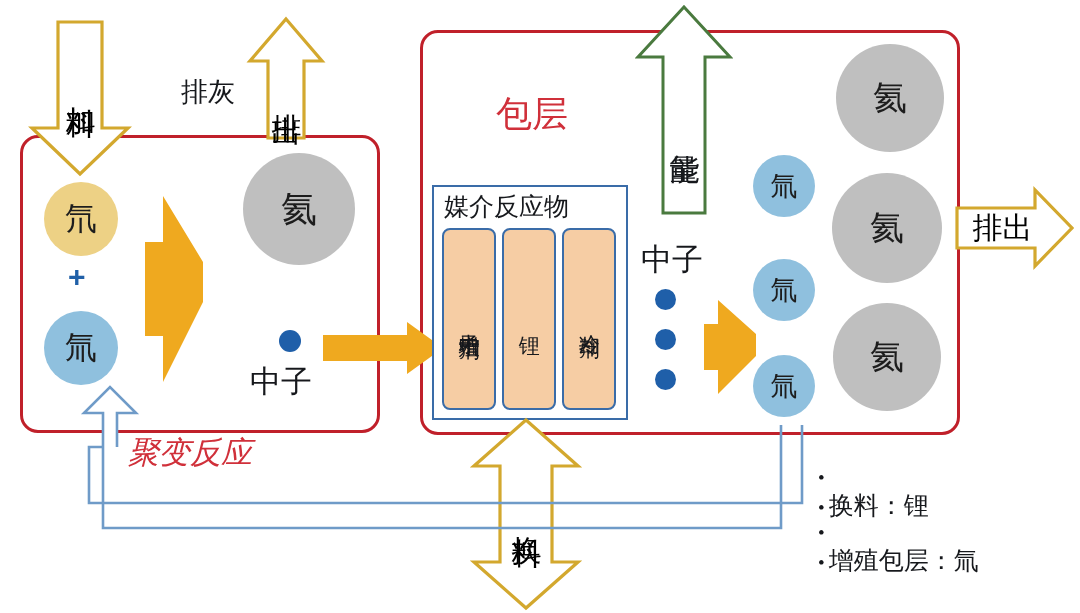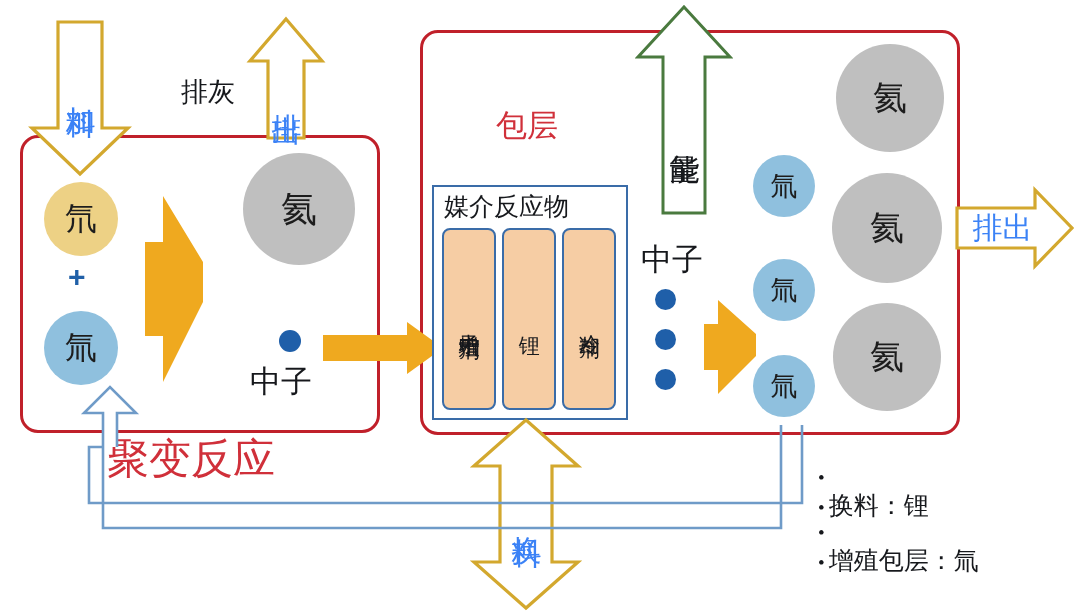--- a/index.html
+++ b/index.html
@@ -70,21 +70,21 @@
 
   
   .gold-arrow { position: absolute; }
   .gold-arrow svg { display:block; width:100%; height:100%; overflow: visible;}
   .arrow-text {
     position: absolute;
     inset: 0;
     display: flex;
     align-items: center;
     justify-content: center;
-    color: #3b82f6;
+    color: #000000;
     font-family: "Liberation Serif", "DejaVu Serif", serif;
     pointer-events: none;
   }
   .arrow-text.vert { writing-mode: vertical-rl; letter-spacing: 2px; }
 
   
   .orange-shape { position: absolute; }
   .orange-shape svg { display:block; width:100%; height:100%; }
 
   
@@ -186,29 +186,29 @@
     </svg>
   </div>
 
   <div class="particle p-helium" style="left:243px; top:153px; width:112px; height:112px; font-size:36px;">
     <span>氦</span>
   </div>
 
   <div class="neutron-dot" style="left:279px; top:330px; width:22px; height:22px;"></div>
   <div class="lbl lbl-black" style="left:250px; top:366px; font-size:31px;">中子</div>
 
-  <div class="lbl lbl-red" style="left:107px; top:437px; font-size:42px;">聚变反应</div>
+  <div class="lbl lbl-red" style="left:128px; top:437px; font-size:31px;font-style:italic;">聚变反应</div>
 
   <div class="orange-shape" style="left:323px; top:322px; width:120px; height:52px;">
     <svg viewBox="0 0 120 52" preserveAspectRatio="none">
       <polygon points="0,13 84,13 84,0 120,26 84,52 84,39 0,39" fill="#efa91f"></polygon>
     </svg>
   </div>
 
-  <div class="lbl lbl-red" style="left:496px; top:110px; font-size:31px;">包层</div>
+  <div class="lbl lbl-red" style="left:496px; top:96px; font-size:36px;">包层</div>
 
   <div id="energy-arrow">
     <svg viewBox="0 0 98 212" preserveAspectRatio="none">
       <polygon points="49,3 95,53 70,53 70,209 28,209 28,53 3,53" fill="#ffffff" stroke="#4a7a3f" stroke-width="3" stroke-linejoin="miter"></polygon>
     </svg>
     <div class="arrow-text vert" style="font-size:30px; padding-top:44px;">能量</div>
   </div>
 
   <div id="breeder-outline"></div>
   <div id="breeder-title">媒介反应物</div>

